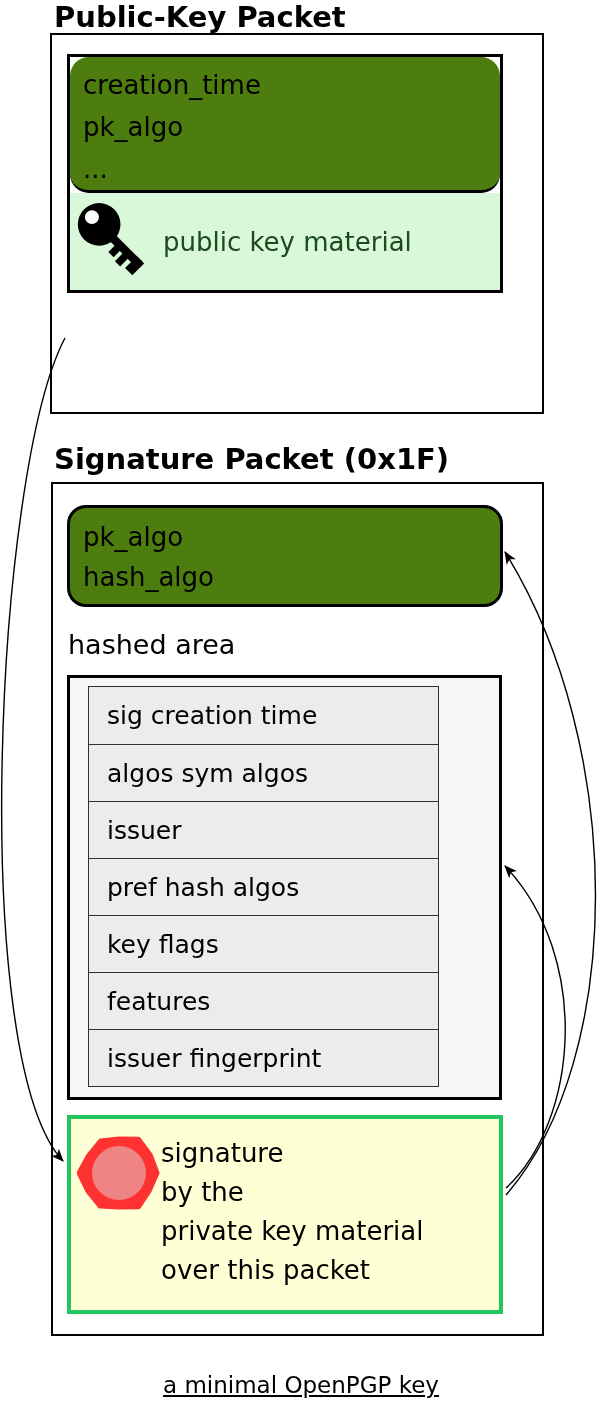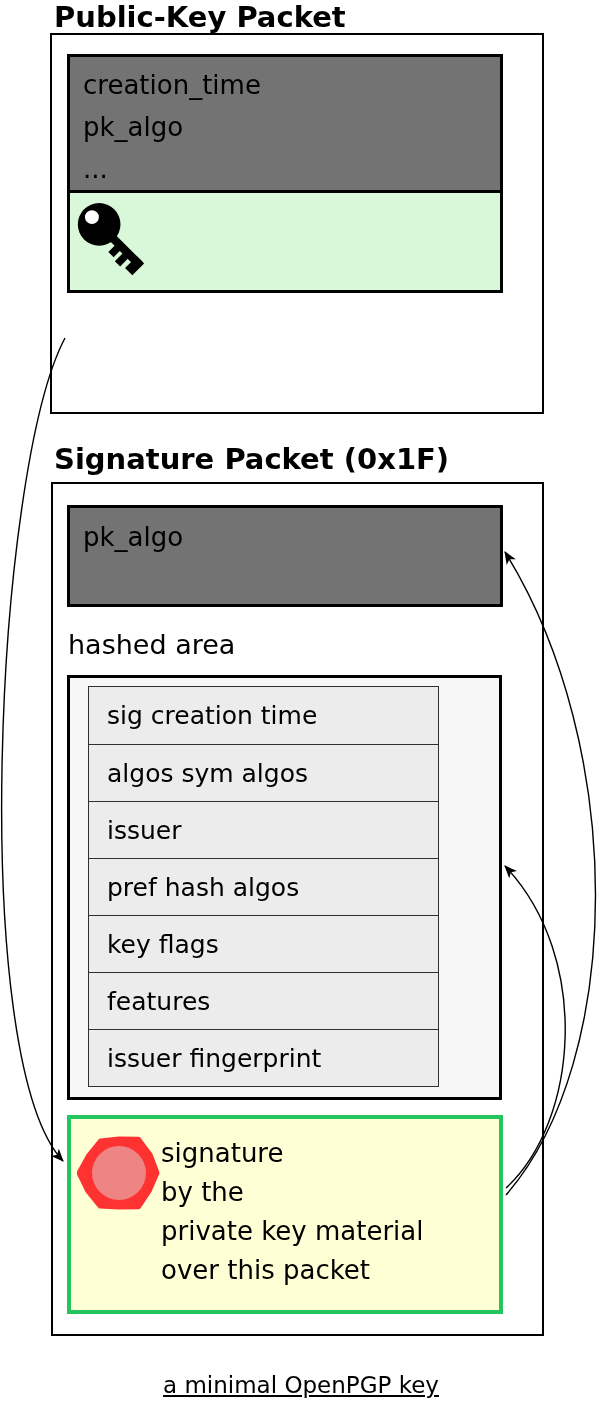--- a/index.html
+++ b/index.html
@@ -11,21 +11,21 @@
   }
   .title { position: absolute; font-weight: bold; font-size: 29px; white-space: nowrap; }
   #title1 { left: 54px; top: 0; }
   #title2 { left: 54px; top: 442px; }
 
   .outer { position: absolute; border: 2px solid #000; background: #fff; }
   #pkp-outer { left: 50px; top: 33px; width: 494px; height: 381px; }
   #sig-outer { left: 51px; top: 482px; width: 493px; height: 854px; }
 
   #pkp-fields { position: absolute; left: 67px; top: 54px; width: 436px; height: 239px; border: 3px solid #000; }
-  .lav-fill { background: #737373; }
+  .lav-fill { background: #4d7c0f; border-radius: 19px; }
   #pkp-header { height: 136px; border-bottom: 3px solid #000; padding: 7px 0 0 13px; font-size: 26px; line-height: 42px; }
   #pkp-material { height: 97px; background: #d9f7d9; display: flex; align-items: center; padding-left: 5px; }
   #pkp-material .lbl { color: #1c4a1c; font-size: 26px; margin-left: 10px; white-space: nowrap; }
 
   #sig-header { position: absolute; left: 67px; top: 505px; width: 436px; height: 102px; border: 3px solid #000; padding: 9px 0 0 13px; font-size: 26px; line-height: 40px; }
 
   #hashed-label { position: absolute; left: 68px; top: 629px; font-size: 27px; }
   #hashed-box { position: absolute; left: 67px; top: 675px; width: 435px; height: 425px; border: 3px solid #000; background: #f7f7f7; padding: 8px 0 0 18px; }
   #subpackets { width: 351px; border: 1px solid #303030; }
   .subrow { height: 57px; background: #ececec; display: flex; align-items: center; padding-left: 18px; font-size: 25px; border-top: 1px solid #303030; }
@@ -59,29 +59,31 @@
       <svg width="78" height="84" viewBox="0 0 84 90">
         <g transform="rotate(45 26 26)">
           <rect x="44" y="21.5" width="44" height="9" fill="#000"></rect>
           <rect x="54" y="29" width="8" height="11" fill="#000"></rect>
           <rect x="66" y="29" width="8" height="13" fill="#000"></rect>
           <rect x="79" y="21.5" width="11" height="18" fill="#000"></rect>
           <circle cx="26" cy="26" r="23" fill="#000"></circle>
           <circle cx="15" cy="26" r="7.5" fill="#fff"></circle>
         </g>
       </svg>
+      <span class="lbl">public key material</span>
     </div>
   </div>
 
   <div id="title2" class="title">Signature Packet (0x1F)</div>
 
   <div id="sig-outer" class="outer"></div>
 
   <div id="sig-header" class="lav-fill">
     <div>pk_algo</div>
+    <div>hash_algo</div>
   </div>
 
   <div id="hashed-label">hashed area</div>
 
   <div id="hashed-box">
     <div id="subpackets">
       <div class="subrow">sig creation time</div>
       <div class="subrow">algos sym algos</div>
       <div class="subrow">issuer</div>
       <div class="subrow">pref hash algos</div>

